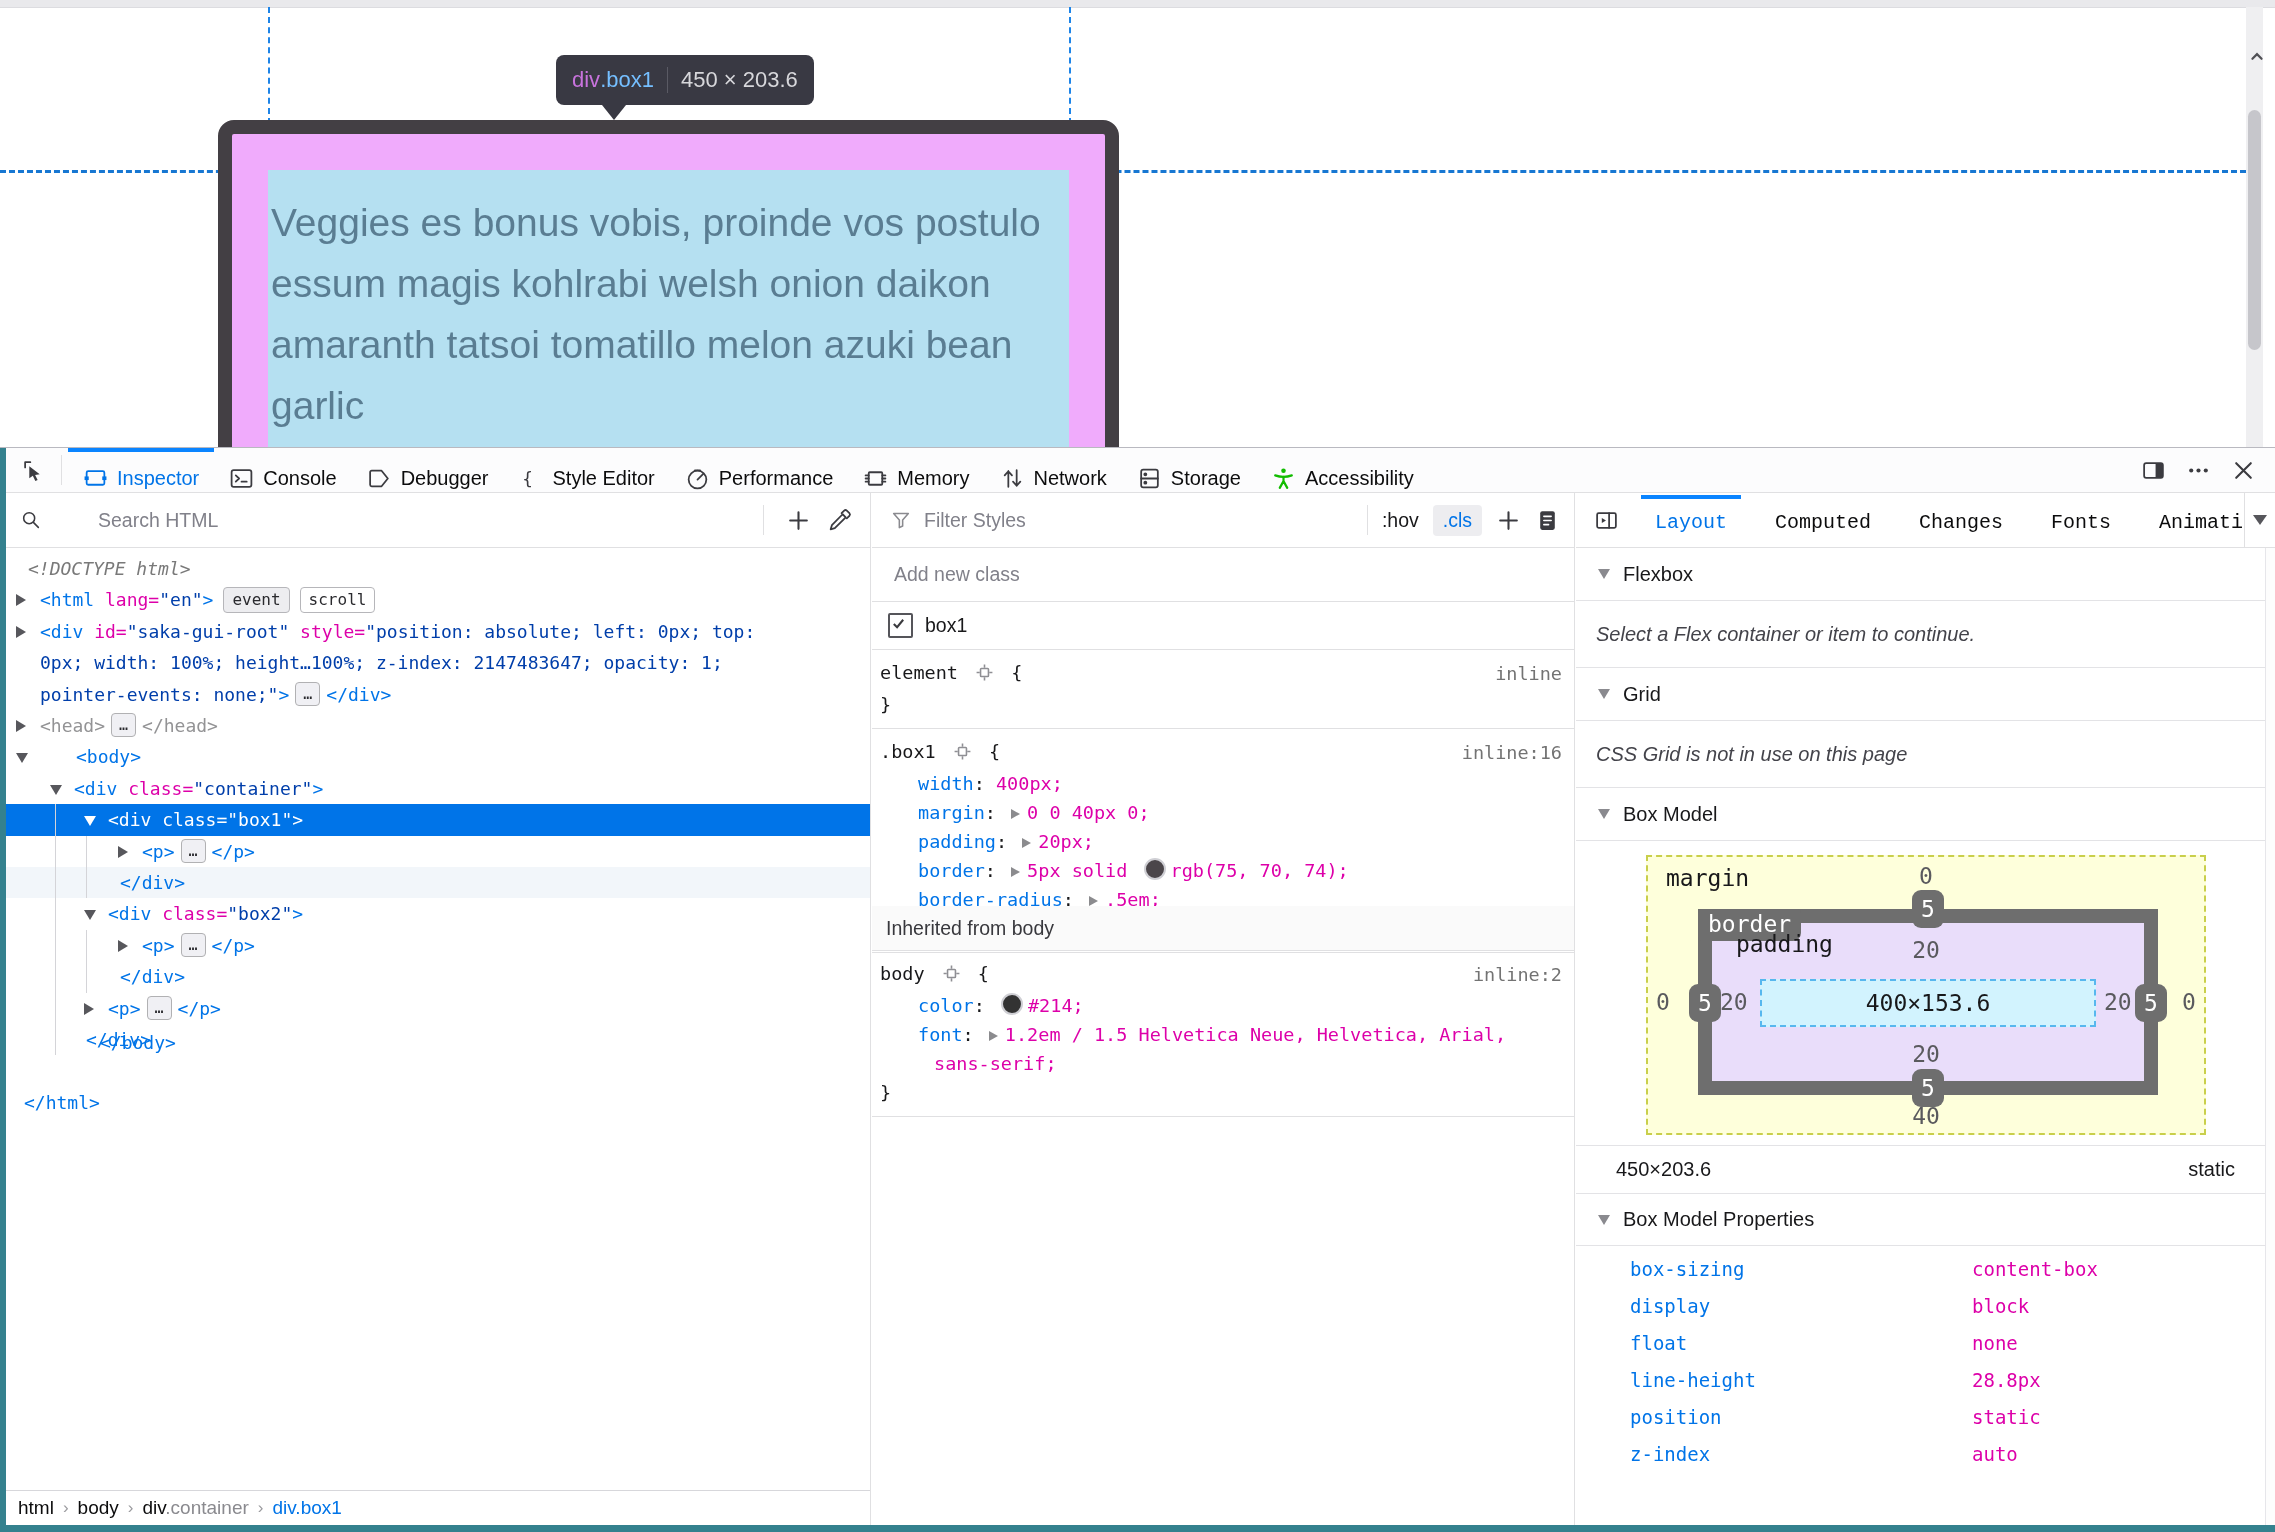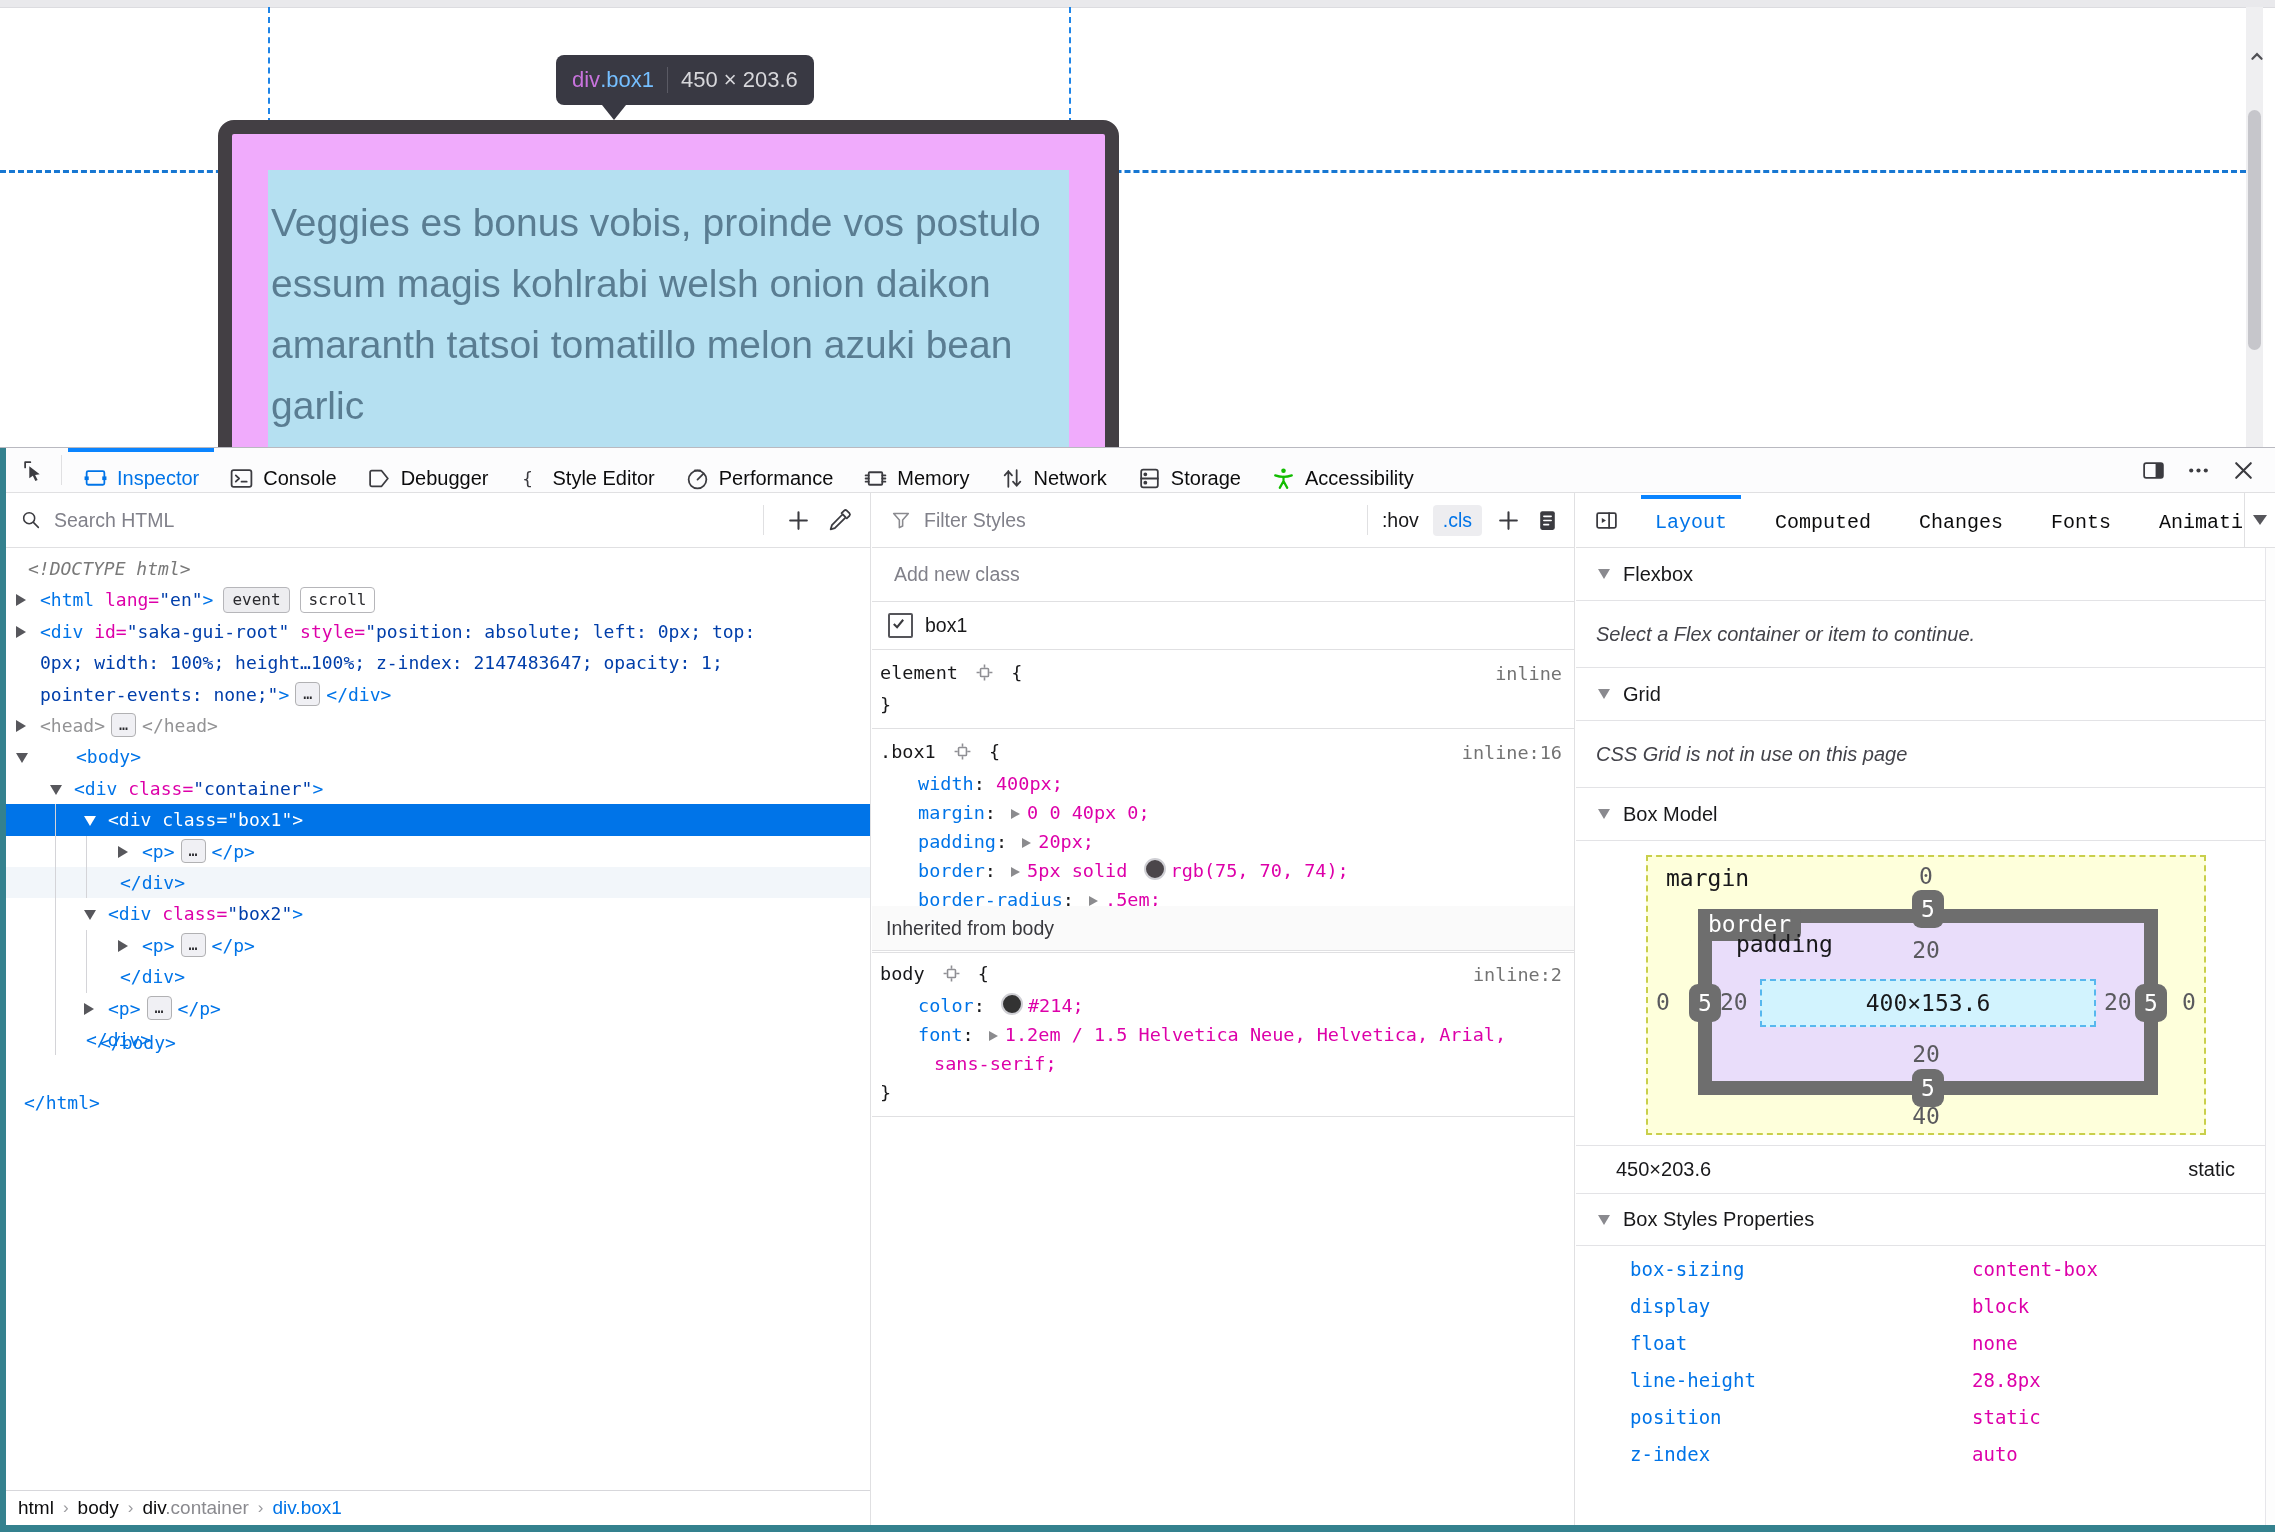--- a/index.html
+++ b/index.html
@@ -42,21 +42,21 @@
   .dt-right{margin-left:auto;display:flex;align-items:center;gap:14px;padding-right:16px;}
   .dt-right .ic{padding:3px;}
   
   .dt-main{position:absolute;left:0;top:45px;width:2275px;height:1032px;}
   .pane{position:absolute;top:0;height:1032px;background:#fff;box-sizing:border-box;}
   .pane-markup{left:0;width:871px;border-right:1px solid #e0e0e2;}
   .pane-rules{left:872px;width:703px;border-right:1px solid #e0e0e2;}
   .pane-layout{left:1576px;width:699px;}
   
   .searchbar{position:absolute;left:0;top:0;width:100%;height:55px;border-bottom:1px solid #e0e0e2;box-sizing:border-box;
-    display:flex;align-items:center;}
+    display:flex;align-items:center;gap:44px;}
   .searchbar .mag{margin:0 10px 0 20px;color:#76767c;}
   .searchbar input{flex:1;border:0;outline:none;font-size:19.5px;font-family:"Liberation Sans",sans-serif;color:#3a3a3e;}
   .searchbar input::placeholder{color:#81818a;}
   .s-group{display:flex;align-items:center;gap:16px;padding-right:18px;}
   .tree{position:absolute;left:0;top:60px;width:100%;height:560px;
     font-family:"DejaVu Sans Mono",monospace;font-size:18px;}
   .m-row{position:absolute;left:0;width:100%;height:31.4px;line-height:31.4px;white-space:nowrap;}
   .m-row.sel{background:#0074e8;}
   .m-row.sel span{color:#fff !important;}
   .m-row.lite{background:#f2f6fa;}
@@ -556,21 +556,21 @@
           </div>
         </div>
 
         <div class="lt-dims">
           <span class="dim-val">450×203.6</span>
           <span class="pos-val">static</span>
         </div>
 
         <div class="lt-hdr lt-propshdr">
           <span class="tri"></span>
-          <span>Box Styles Properties</span>
+          <span>Box Model Properties</span>
         </div>
         <div class="lt-props" id="lt-props">
             <div class="lp-row">
               <span class="lp-name">box-sizing</span>
               <span class="lp-val">content-box</span>
             </div>
             <div class="lp-row">
               <span class="lp-name">display</span>
               <span class="lp-val">block</span>
             </div>

